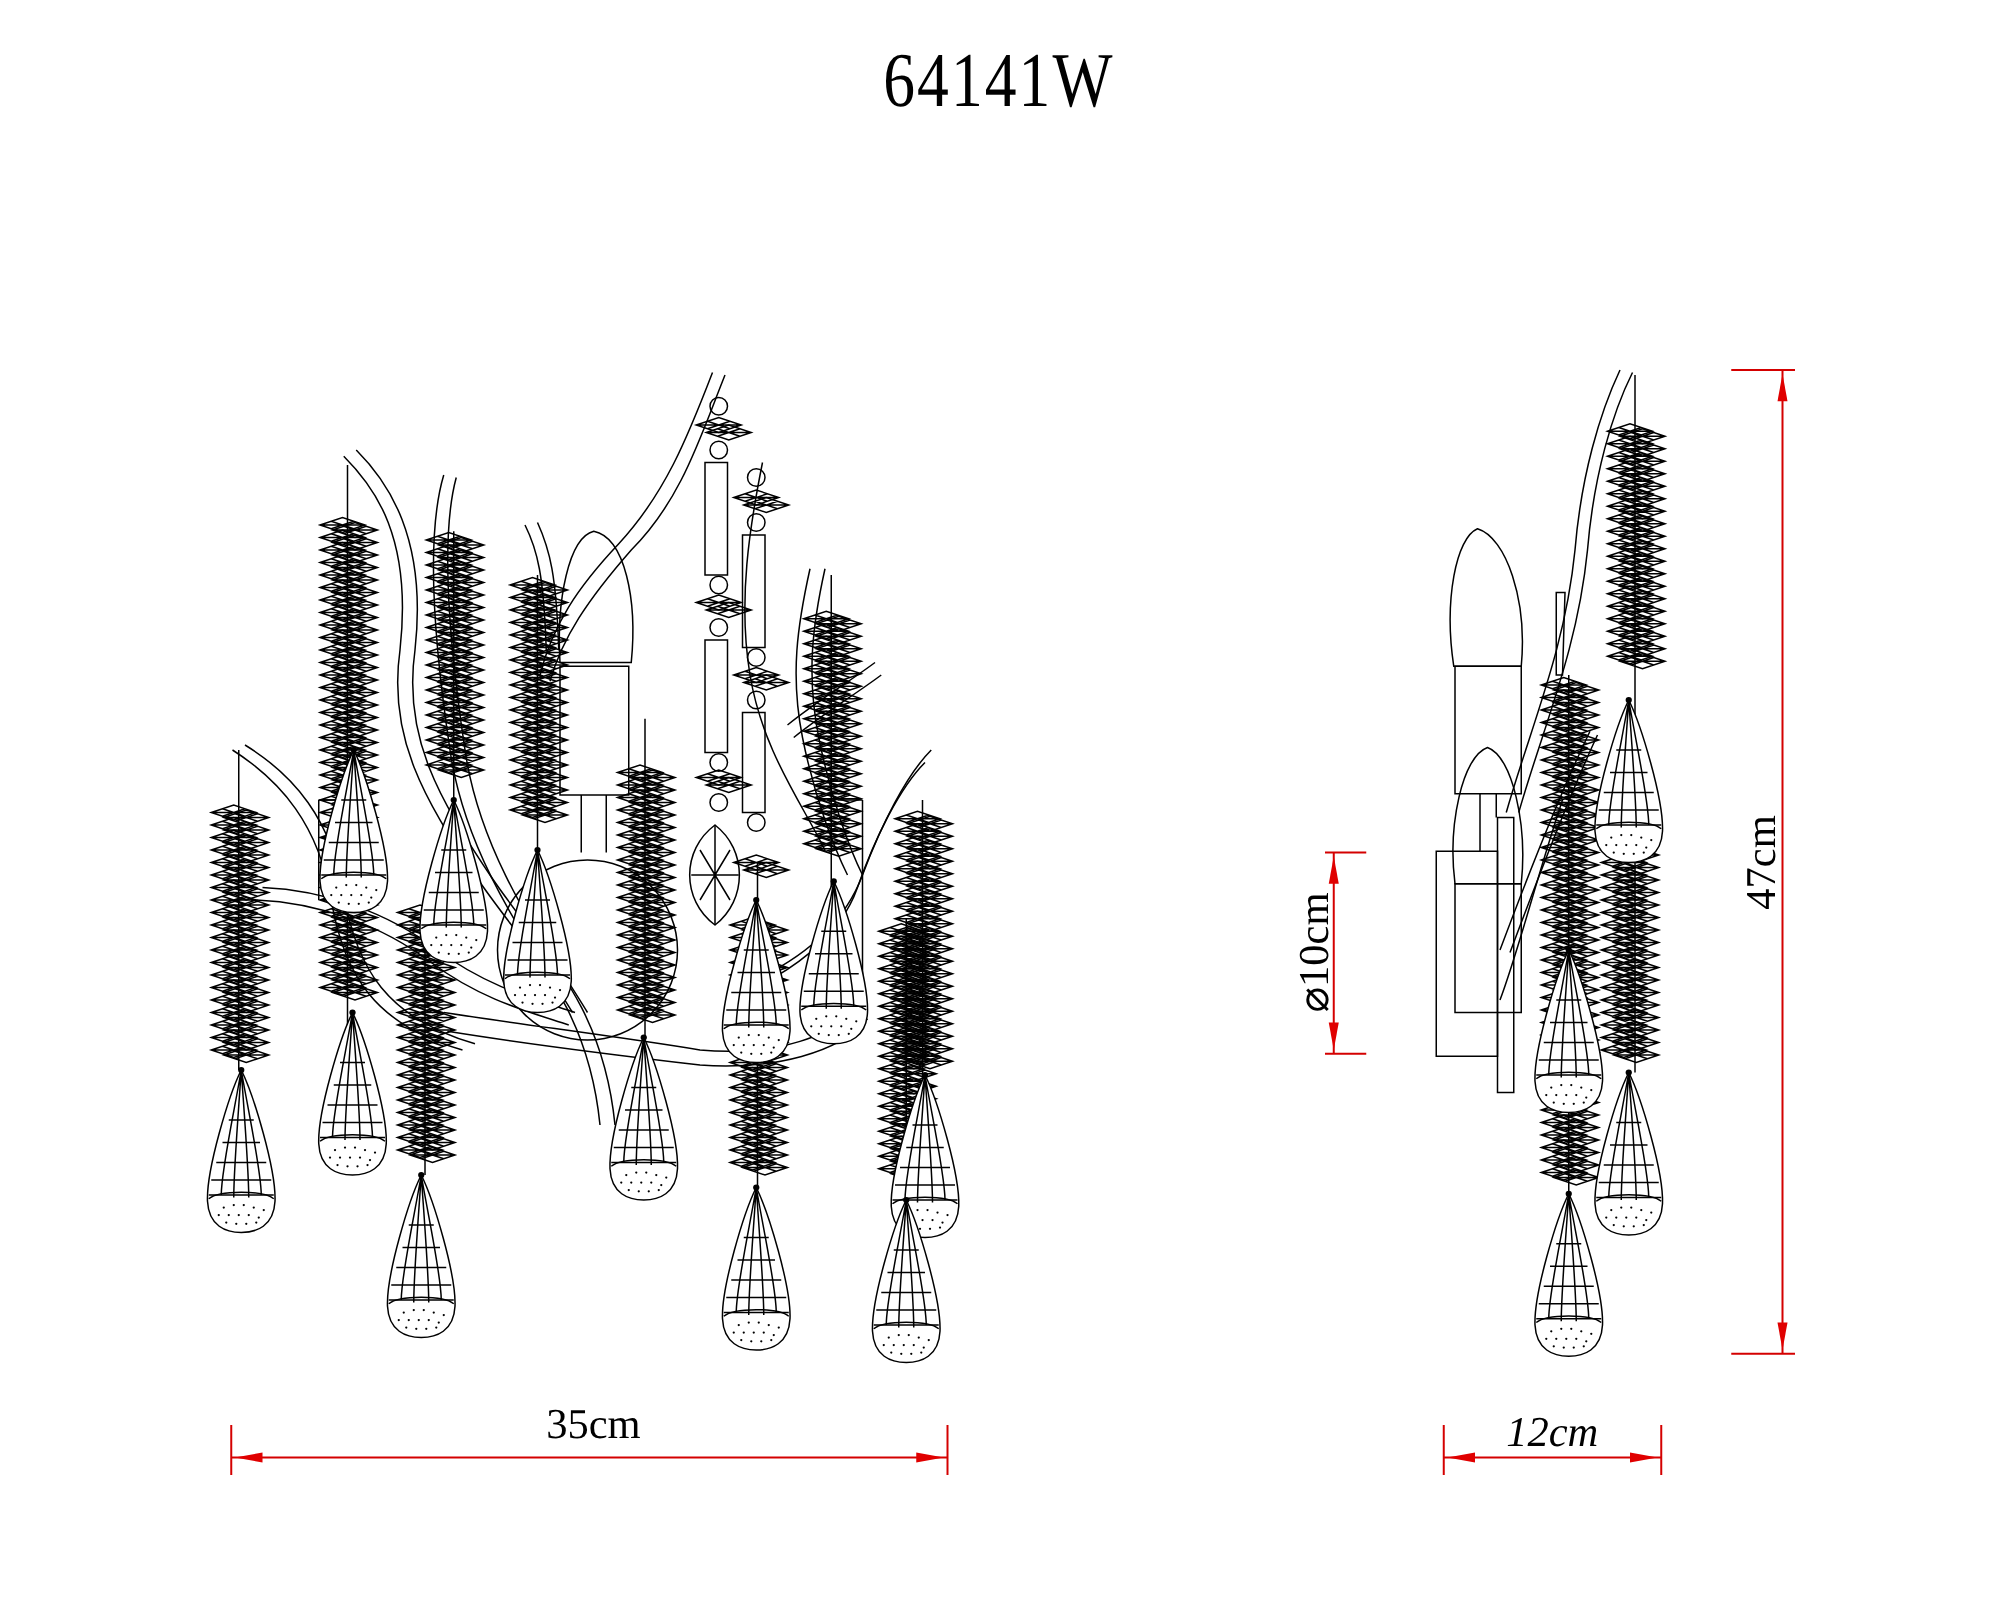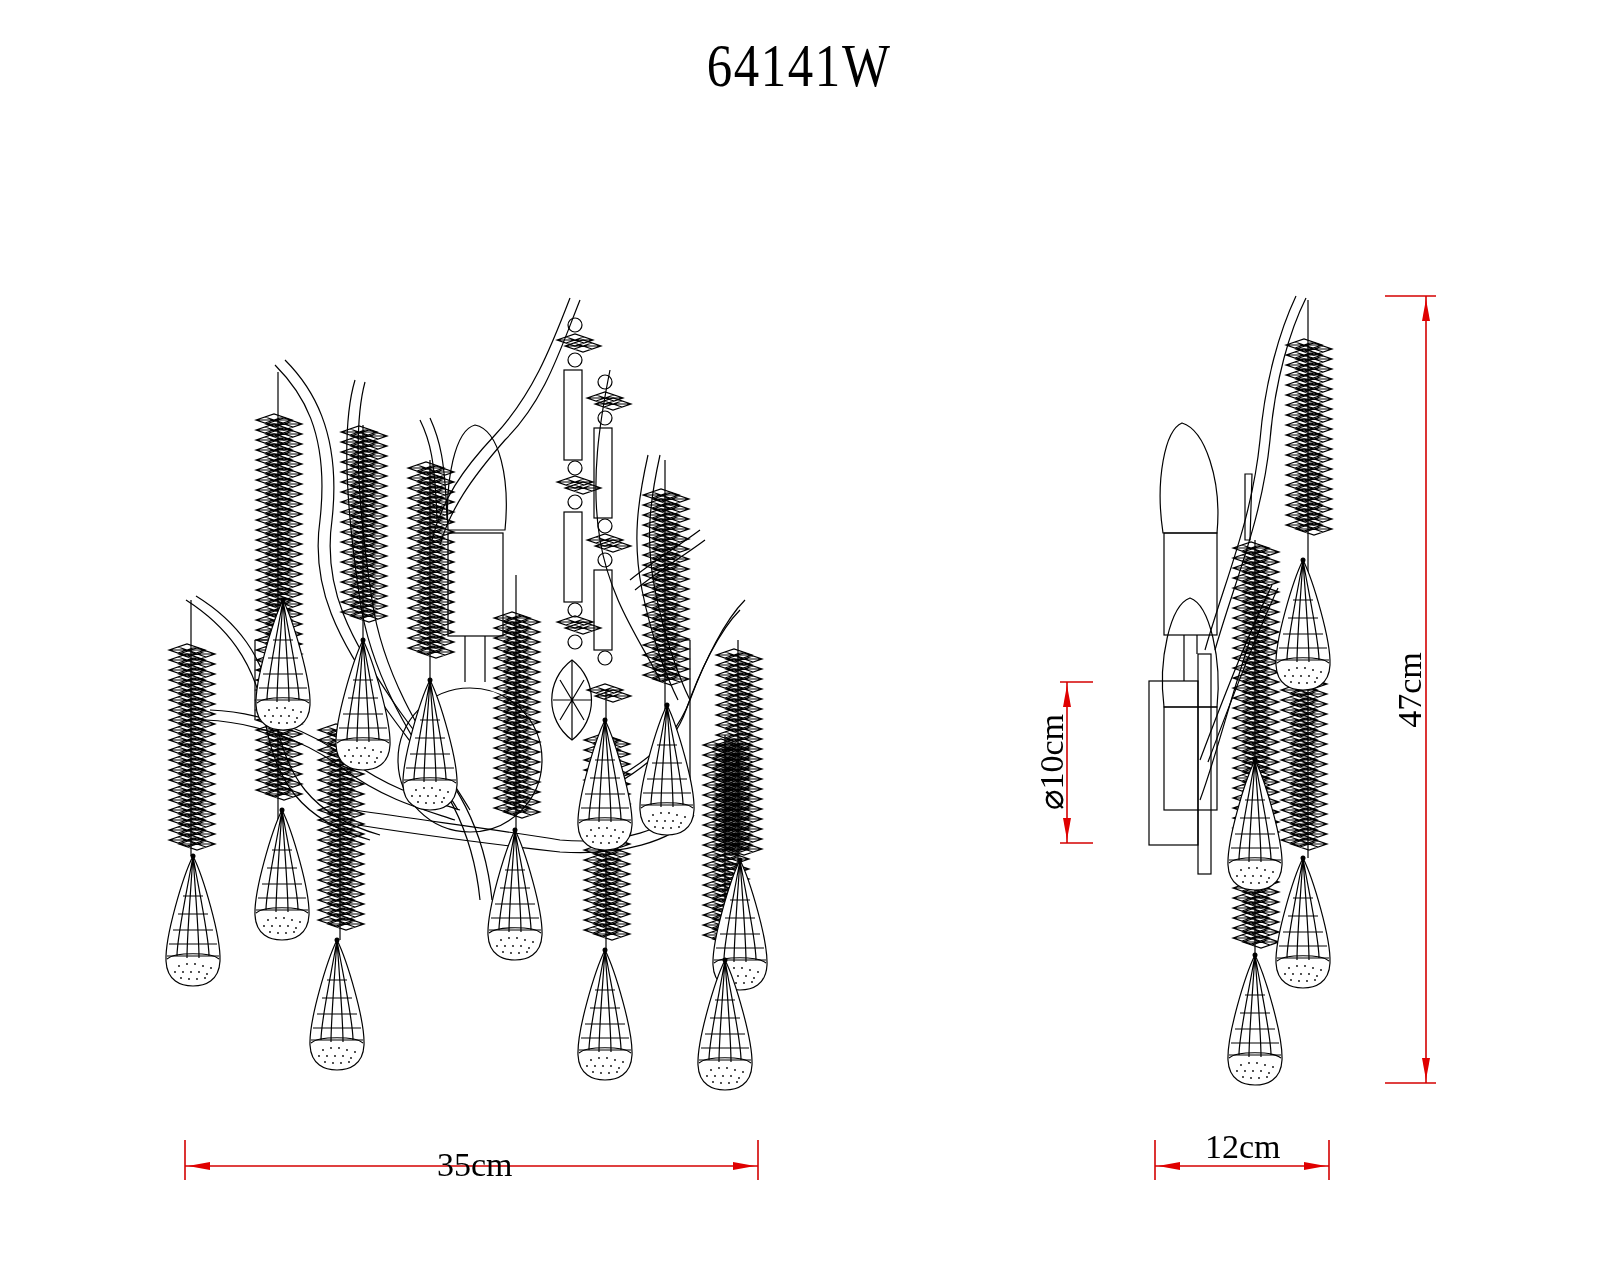--- a/index.html
+++ b/index.html
@@ -581,16 +581,16 @@
     <line x1="1060" y1="682" x2="1093" y2="682" class="red"></line>
     <line x1="1060" y1="843" x2="1093" y2="843" class="red"></line>
     <line x1="1067" y1="682" x2="1067" y2="843" class="red"></line>
     <path class="redf" d="M1067,685 L1063,707 L1071,707 Z"></path>
     <path class="redf" d="M1067,840 L1063,818 L1071,818 Z"></path>
   </g>
 </svg>
 
 <div class="title">64141W</div>
 
-<div class="dim-label" style="left:437px; top:1148px;">35cm</div>
-<div class="dim-label" style="left:1205px; top:1130px;">12cm</div>
+<div class="dim-label" style="left:437px; top:1123px;">35cm</div>
+<div class="dim-label" style="left:1205px; top:1130px;font-style:italic;">12cm</div>
 <div class="dim-label" style="left:1372px; top:673px; transform: rotate(-90deg);">47cm</div>
 <div class="dim-label" style="left:1004px; top:745px; transform: rotate(-90deg);">⌀10cm</div>
 
 </body></html>

